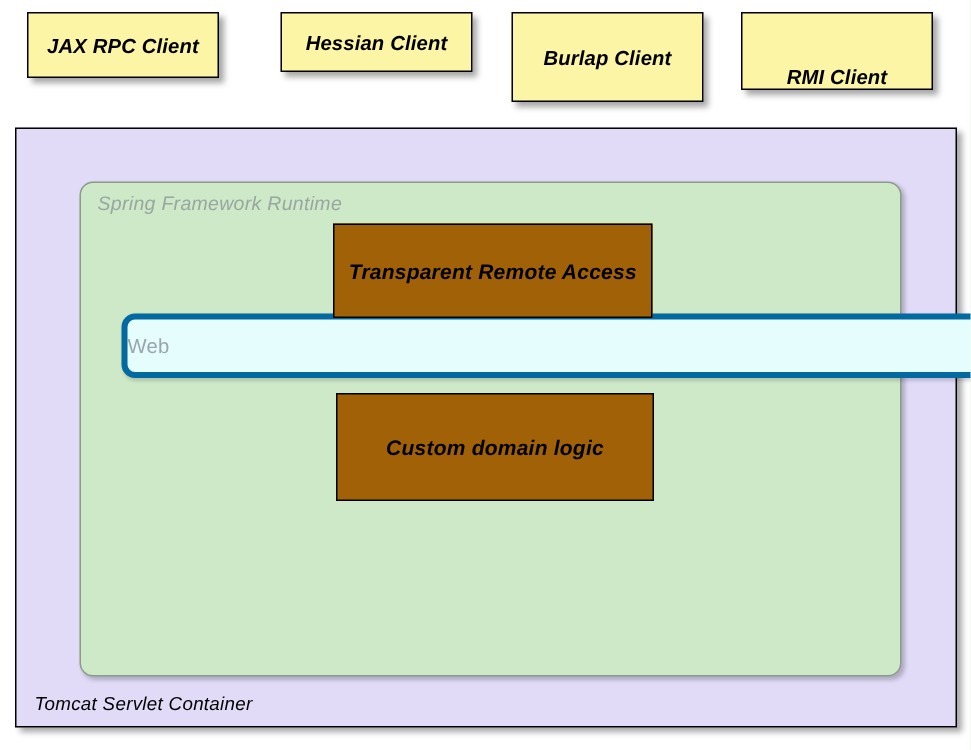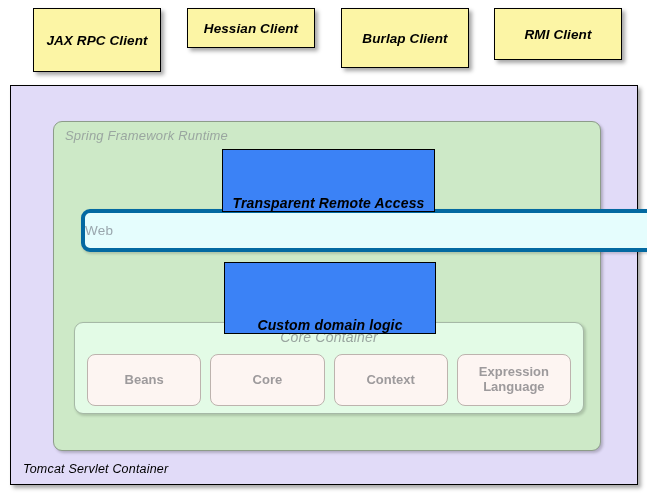--- a/index.html
+++ b/index.html
@@ -107,24 +107,24 @@
   #web-band-label {
     font-size: 13.5px;
     color: #9aa6ad;
     letter-spacing: 0.2px;
   }
 
   
   .emphasis-box {
     position: absolute;
     box-sizing: border-box;
-    background: #3b82f6;
+    background: #a16207;
     border: 1.5px solid #000000;
     display: flex;
-    align-items: flex-end;
+    align-items: center;
     justify-content: center;
     font-style: italic;
     font-weight: bold;
     font-size: 14px;
     color: #000000;
     letter-spacing: 0.15px;
     text-align: center;
   }
 
   
@@ -180,63 +180,46 @@
   }
   .core-module:last-child {
     margin-right: 0;
   }
 </style>
 </head>
 <body>
 
 <div id="canvas">
 
-  <div class="client-box" style="left:33px; top:8px; width:128px; height:64px;">
+  <div class="client-box" style="left:18px; top:8px; width:128px; height:44px;">
     <span>JAX RPC Client</span>
   </div>
 
   <div class="client-box" style="left:187px; top:8px; width:128px; height:40px;">
     <span>Hessian Client</span>
   </div>
 
   <div class="client-box" style="left:341px; top:8px; width:128px; height:60px;">
     <span>Burlap Client</span>
   </div>
 
-  <div class="client-box" style="left:494px; top:8px; width:128px; height:52px;">
+  <div class="client-box" style="left:494px; top:8px; width:128px; height:52px;align-items:flex-end;">
     <span>RMI Client</span>
   </div>
 
   <div id="servlet-container">
 
     <div id="spring-runtime">
 
       <div id="spring-runtime-label">Spring Framework Runtime</div>
 
       <div id="web-band">
         <span id="web-band-label">Web</span>
       </div>
 
-      <div id="core-container">
-        <div id="core-container-label">Core Container</div>
-        <div id="core-modules">
-          <div class="core-module">
-            <span>Beans</span>
-          </div>
-          <div class="core-module">
-            <span>Core</span>
-          </div>
-          <div class="core-module">
-            <span>Context</span>
-          </div>
-          <div class="core-module">
-            <span>Expression Language</span>
-          </div>
-        </div>
-      </div>
 
     </div>
 
     <div class="emphasis-box" style="left:211px; top:63px; width:213px; height:63px;">
       <span>Transparent Remote Access</span>
     </div>
 
     <div class="emphasis-box" style="left:213px; top:176px; width:212px; height:72px;">
       <span>Custom domain logic</span>
     </div>

